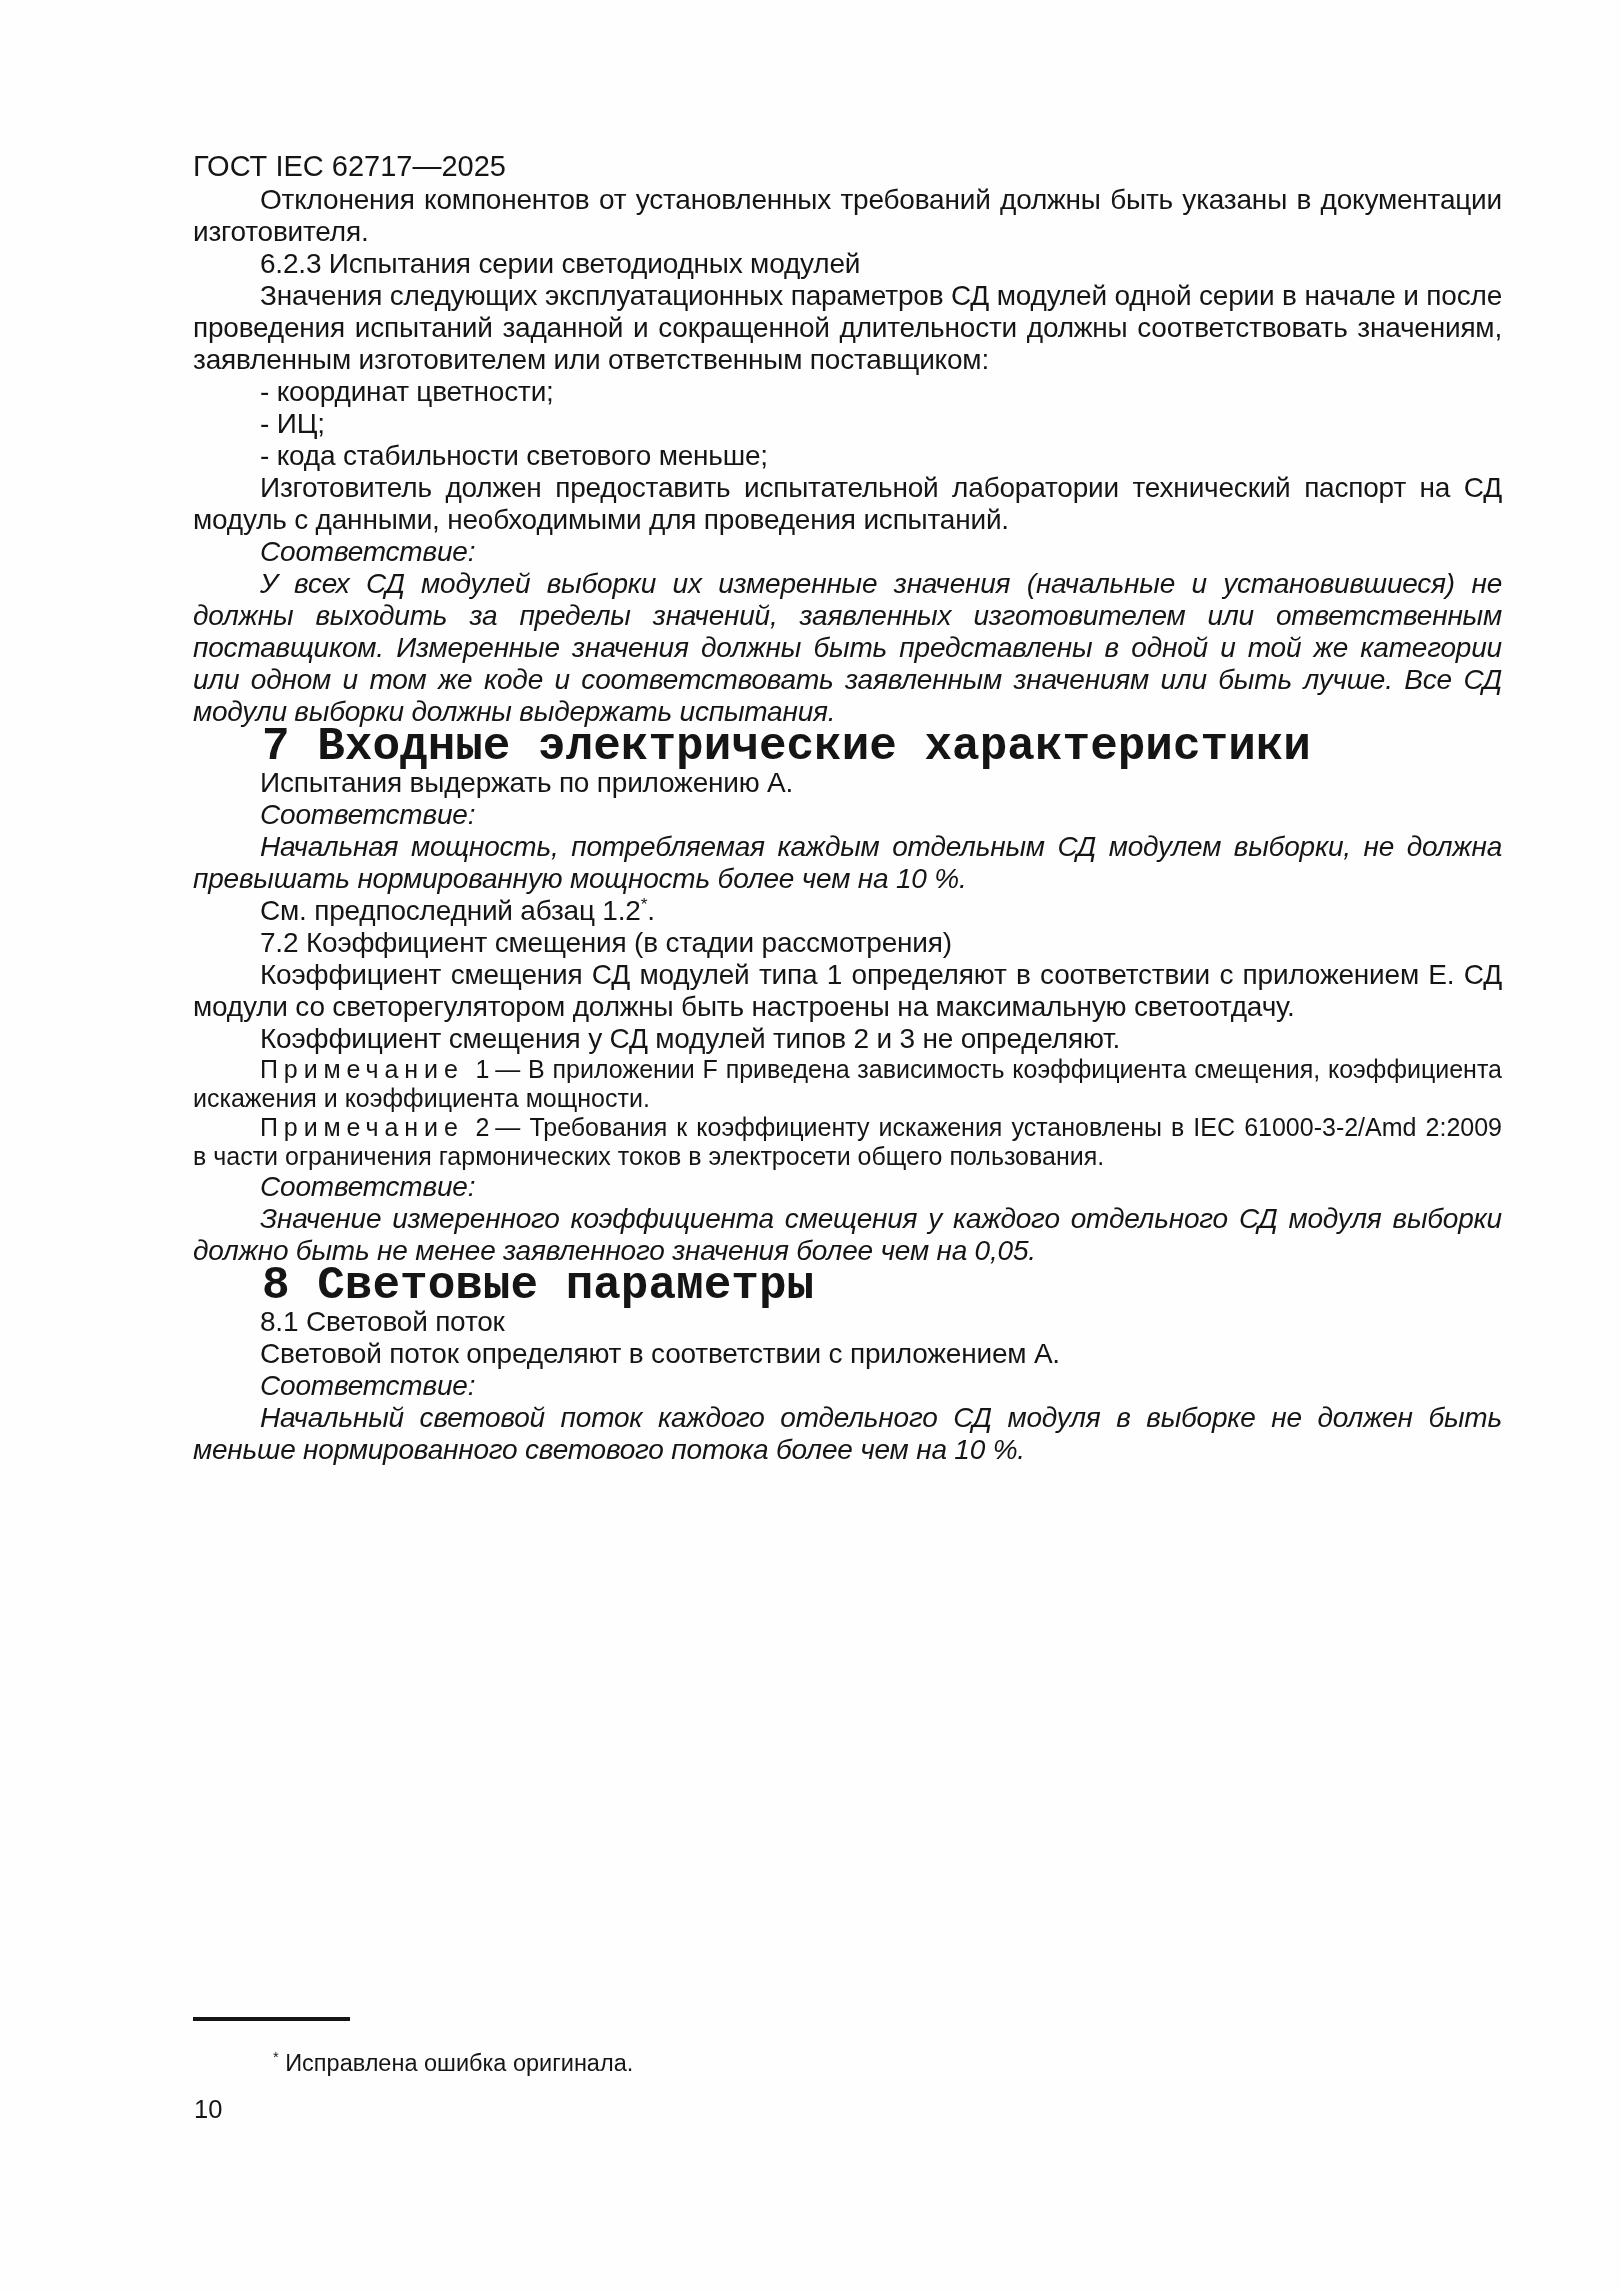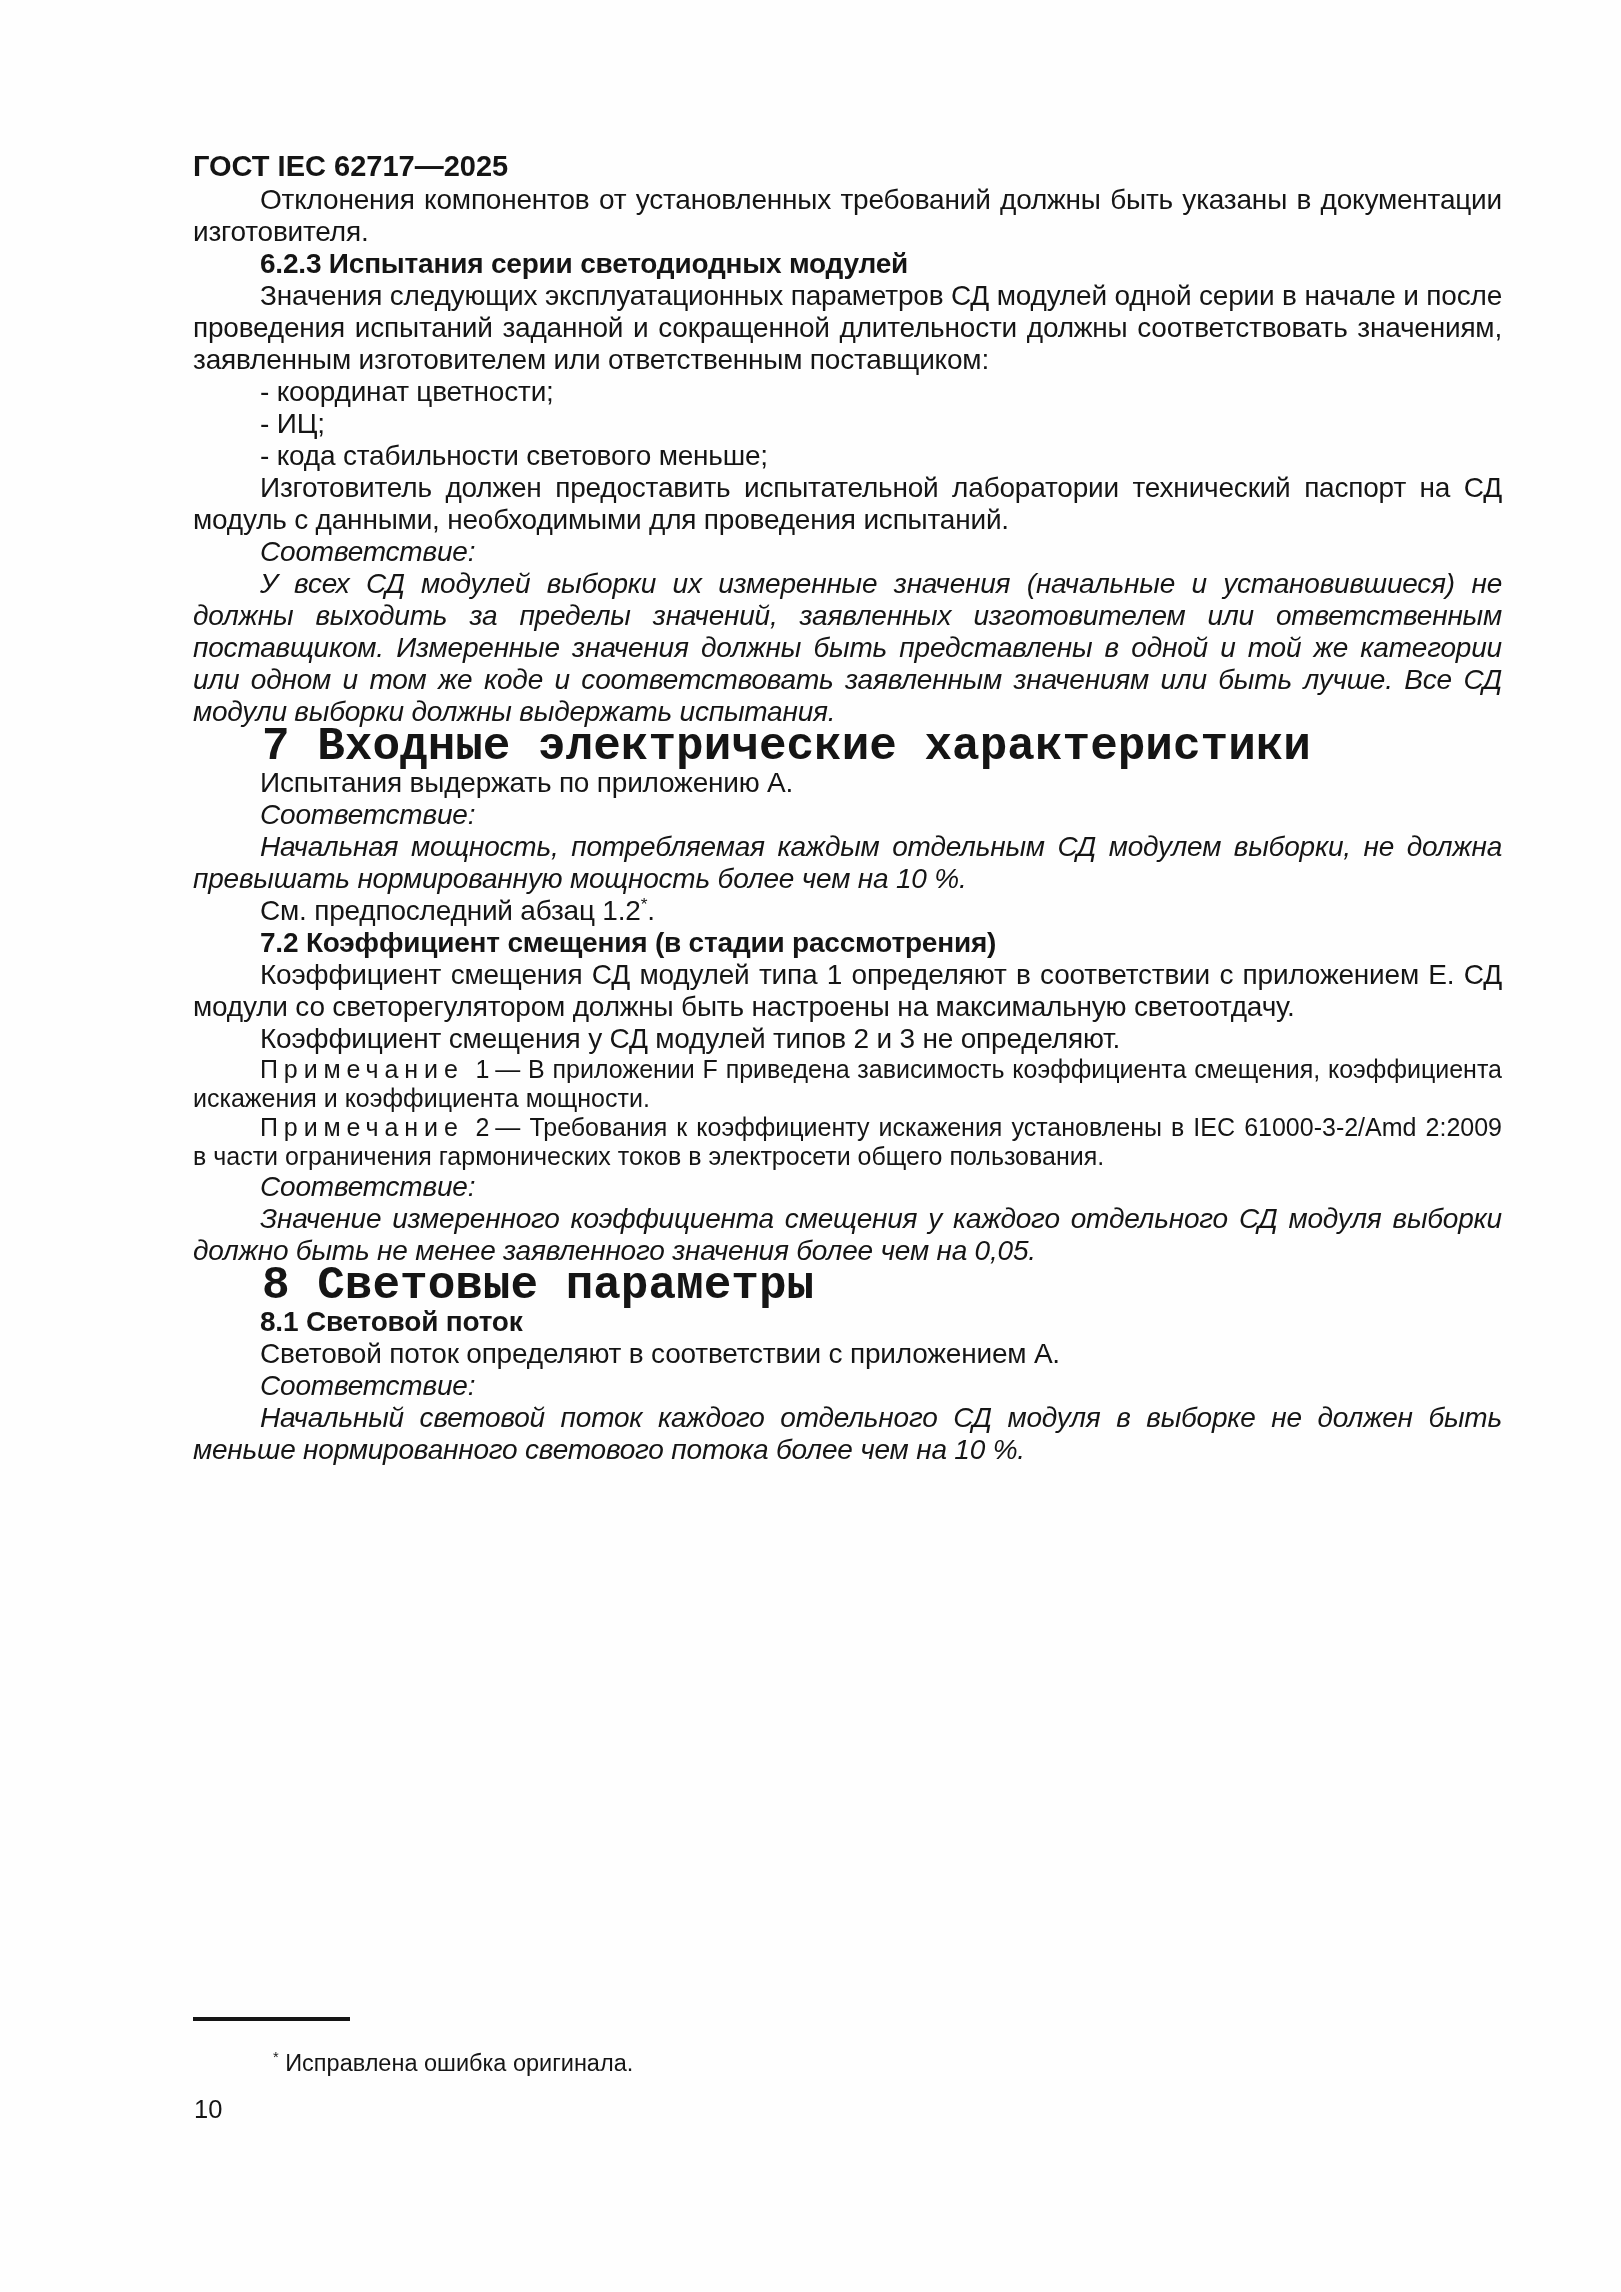--- a/index.html
+++ b/index.html
@@ -8,22 +8,22 @@
     background:#fefefe; color:#151515;
     font-family:"Liberation Sans","DejaVu Sans",sans-serif;
     overflow:hidden;
   }
   .content { position:absolute; left:193px; top:148px; width:1309px; }
   .content p, .content h1, .content h2, .content h3 { margin:0; padding:0; }
   .body  { font-size:28px; line-height:32px; letter-spacing:-0.2px; }
   .ind   { text-indent:67px; }
   .just  { text-align:justify; }
   .it    { font-style:italic; }
-  .b     { font-weight:bold; }
-  .doc-header { font-size:29px; font-weight:bold; line-height:36px; letter-spacing:0; }
+  .b     { font-weight:normal; }
+  .doc-header { font-size:29px; font-weight:normal; line-height:36px; letter-spacing:0; }
   .chapter { font-size:46px; font-weight:bold; line-height:39px; text-indent:69px; letter-spacing:0;font-family:Liberation Mono, monospace; }
   .note  { font-size:25px; line-height:29px; text-indent:67px; text-align:justify; letter-spacing:0; }
   .note-label { letter-spacing:5.9px; }
   .note-num { margin-left:11.8px; margin-right:5.9px; }
   .sup { font-size:0.62em; vertical-align:super; line-height:0; }
   
   .mt-intro { margin-top:52px; }
   .mt-h7    { margin-top:35px; }
   .mt-h71   { margin-top:45px; margin-bottom:17.6px; }
   .mt-h72   { margin-top:26.5px; margin-bottom:16.7px; }

